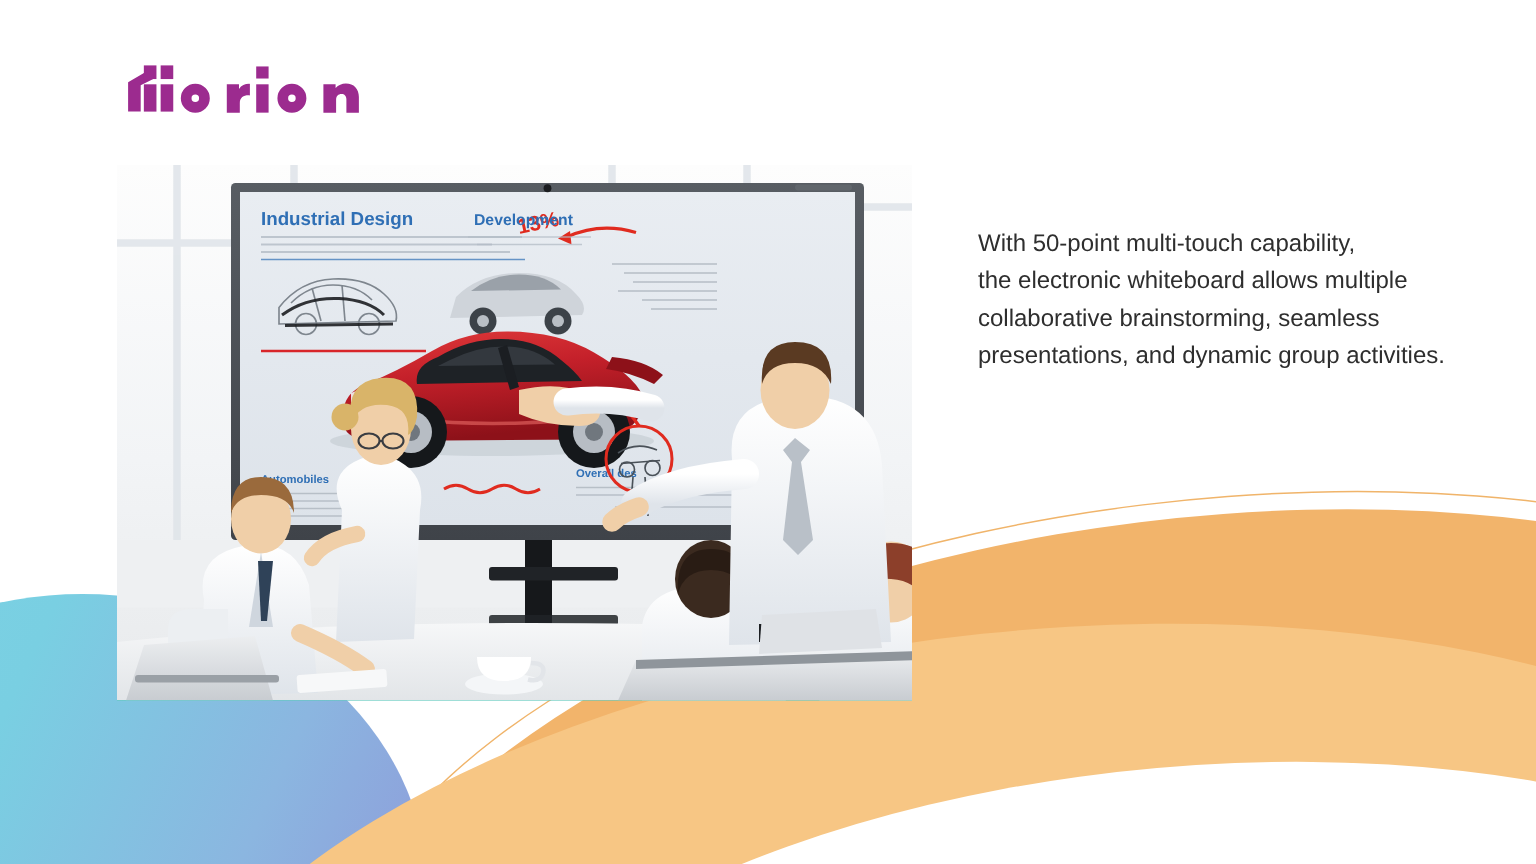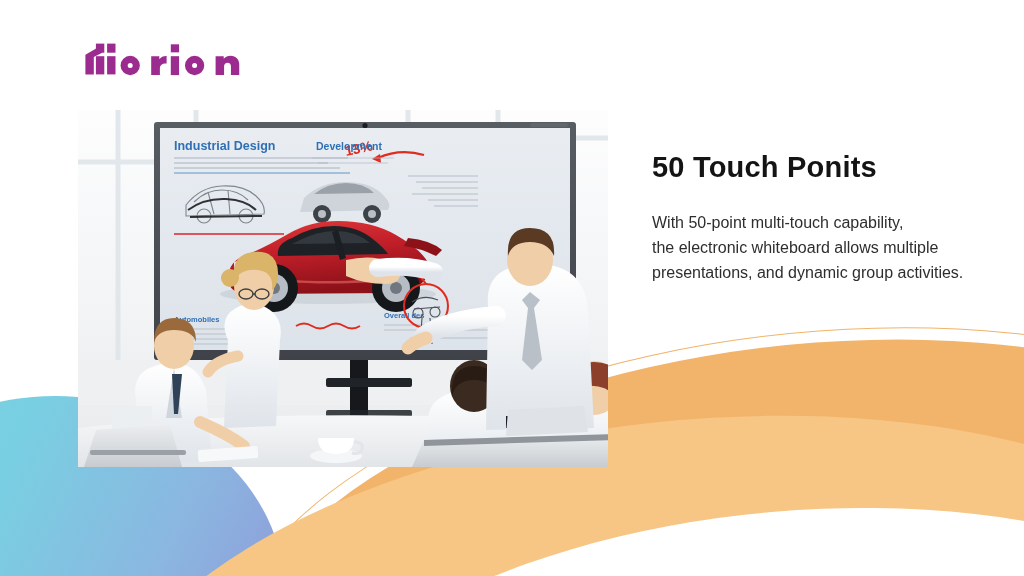--- a/index.html
+++ b/index.html
@@ -368,19 +368,19 @@
       <ellipse cx="258" cy="346" rx="26" ry="7" fill="#f4f6f8"></ellipse>
       <path d="M240 328 q0 16 18 16 q18 0 18-16 z" fill="#ffffff"></path>
       <path d="M276 332 q10 0 8 7 q-2 6 -10 4" stroke="#e2e5e9" stroke-width="3" fill="none"></path>
     </g>
 
     <rect x="120" y="338" width="60" height="12" rx="2" fill="#f7f8f9" transform="rotate(-4 150 344)"></rect>
   </svg>
 </div>
 
 <div class="copy">
-  <h1>50 Touch Ponits</h1>
   <p>
     <span class="ln">With 50-point multi-touch capability,</span>
     <span class="ln">the electronic whiteboard allows multiple</span>
+    <span class="ln">collaborative brainstorming, seamless</span>
     <span class="ln">presentations, and dynamic group activities.</span>
   </p>
 </div>
 
 </body></html>

